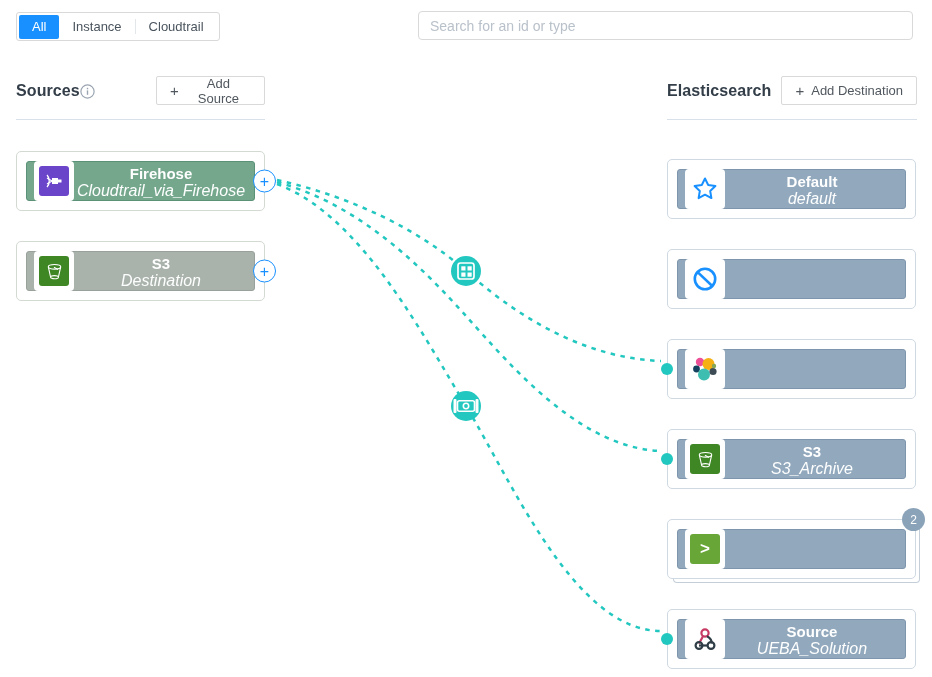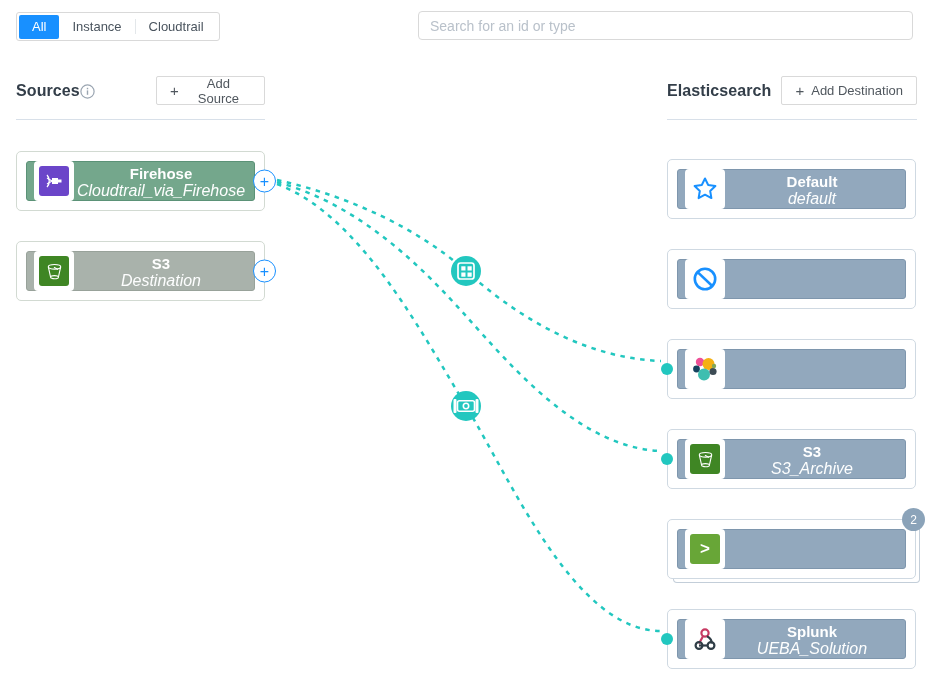--- a/index.html
+++ b/index.html
@@ -296,20 +296,20 @@
               <circle cx="14" cy="8" r="3.6" stroke="#c73a63"></circle>
               <path d="M12,11.2 L8,18.5" stroke="#c73a63"></path>
               <path d="M16,11.2 C19.5,13 21,15.5 20.5,18.5" stroke="#2f3d46"></path>
               <circle cx="8" cy="20.5" r="3.4" stroke="#2f3d46"></circle>
               <circle cx="20" cy="20.5" r="3.4" stroke="#2f3d46"></circle>
               <path d="M8,20.5 L16.5,20.5" stroke="#2f3d46"></path>
             </g>
           </svg>
         </div>
         <div class="card-text">
-          <div class="card-title">Splunk</div>
+          <div class="card-title">Source</div>
           <div class="card-sub">UEBA_Solution</div>
         </div>
       </div>
     </div>
   </div>
 
 </div>
 
 </body></html>

